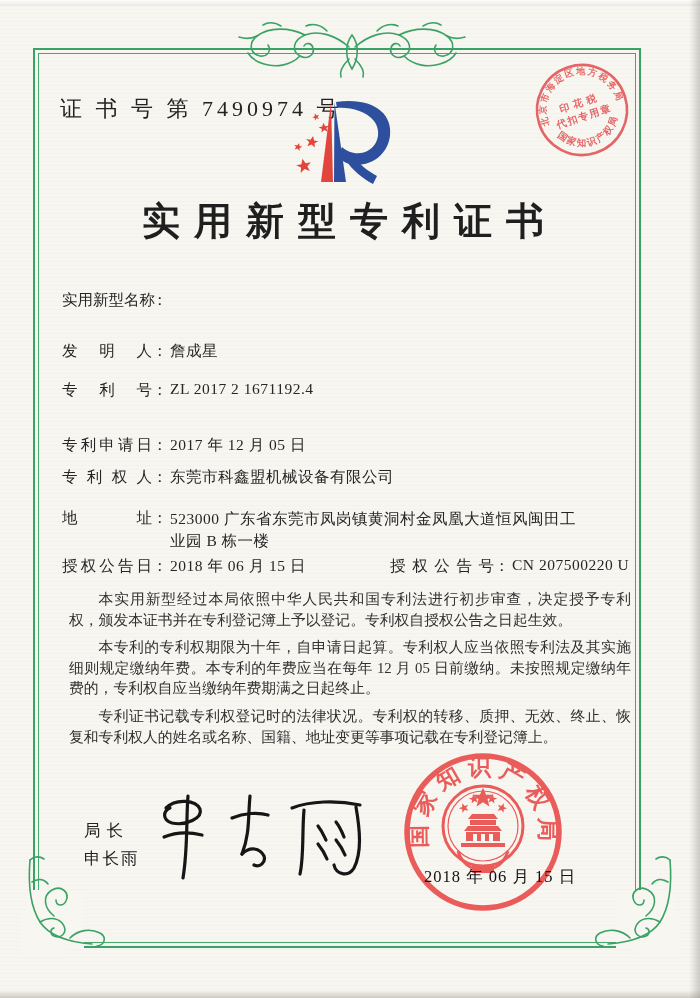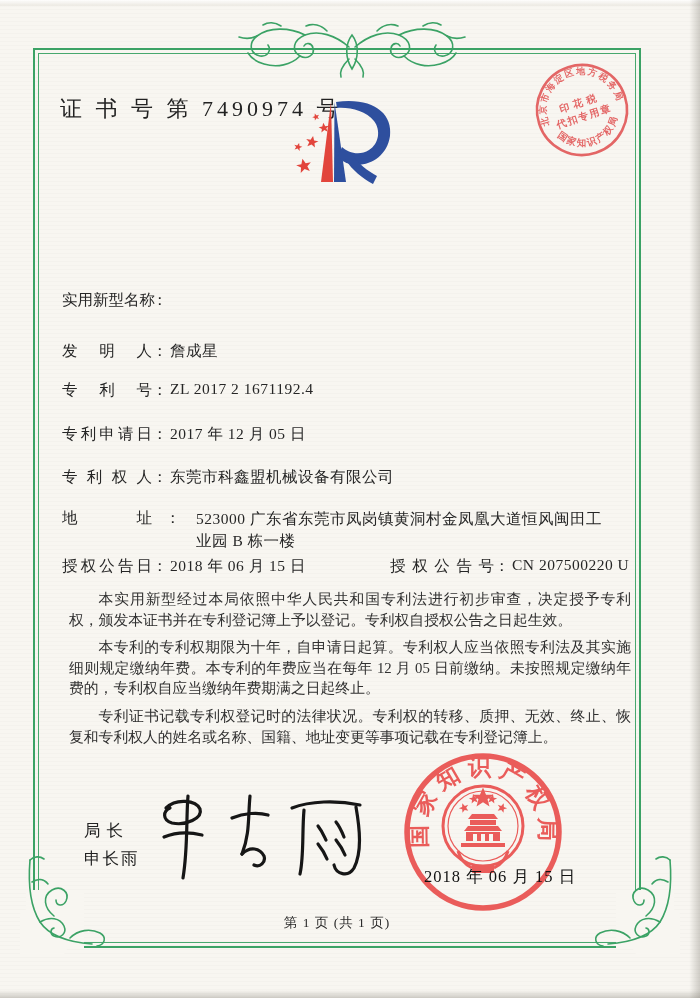--- a/index.html
+++ b/index.html
@@ -36,22 +36,22 @@
   .logo{position:absolute;left:288px;top:96px;}
 
   .doc-title{position:absolute;left:0;top:196px;width:700px;text-align:center;
     font-size:38px;font-weight:bold;letter-spacing:14px;color:#1f1f1f;}
 
   .fields{position:absolute;left:62px;top:0;width:578px;font-size:15.5px;color:#262626;}
   .frow{position:absolute;display:flex;align-items:flex-start;}
   .flabel{display:inline-block;width:90px;text-align:justify;text-align-last:justify;white-space:nowrap;}
   .fcolon{display:inline-block;width:14px;}
   .fvalue{margin-left:4px;letter-spacing:0.5px;}
-  .r0{top:290px;} .r1{top:341px;} .r2{top:380px;} .r3{top:424px;} .r4{top:467px;}
-  .r5{top:508px;gap:13px;} .r5 .fvalue{width:420px;line-height:22px;}
+  .r0{top:290px;} .r1{top:341px;} .r2{top:380px;} .r3{top:435px;} .r4{top:467px;}
+  .r5{top:508px;} .r5 .fvalue{width:420px;line-height:22px;}
   .r6{top:556px;} .r7{top:556px;left:328px;}
   .r7 .flabel{width:104px;}
 
   .paras{position:absolute;left:62px;top:582px;width:576px;font-size:14.8px;
     line-height:20.6px;text-align:justify;color:#303030;}
   .paras p{margin:7px;text-indent:2em;}
 
   .officer-title{position:absolute;left:84px;top:820px;font-size:16.5px;letter-spacing:6px;color:#222;}
   .officer-name{position:absolute;left:84px;top:848px;font-size:16.5px;letter-spacing:2px;color:#222;}
   .signature{position:absolute;left:150px;top:782px;}
@@ -150,20 +150,21 @@
 
     <g fill="#e2453c">
       <use href="#star5" transform="translate(16,70) scale(0.75) rotate(-12)"></use>
       <use href="#star5" transform="translate(24,46) scale(0.62) rotate(10)"></use>
       <use href="#star5" transform="translate(36,32) scale(0.52) rotate(-8)"></use>
       <use href="#star5" transform="translate(10,51) scale(0.42) rotate(15)"></use>
       <use href="#star5" transform="translate(28,21) scale(0.36) rotate(-20)"></use>
     </g>
   </svg>
 
+  <div class="doc-title">实用新型专利证书</div>
 
   <div class="fields">
     <div class="frow r0">
       <span class="flabel">实用新型名称</span>
         <span class="fcolon">：</span>
     </div>
     <div class="frow r1">
       <span class="flabel">发明人</span>
         <span class="fcolon">：</span>
       <span class="fvalue">詹成星</span>
@@ -252,18 +253,17 @@
       <rect x="113" y="117" width="4" height="7" fill="#f8f6f1"></rect>
       <rect x="121" y="117" width="4" height="7" fill="#f8f6f1"></rect>
       <rect x="93" y="126" width="44" height="4"></rect>
       <rect x="104" y="148" width="22" height="8" rx="1"></rect>
       <path d="M104,151 C96,147 92,141 90,134" fill="none" stroke="#e9504e" stroke-width="3"></path>
       <path d="M126,151 C134,147 138,141 140,134" fill="none" stroke="#e9504e" stroke-width="3"></path>
     </g>
   </svg>
   <div class="seal-date">2018 年 06 月 15 日</div>
 
-  <div class="footer">第 1 页 (共 1 页)</div>
 
   <div class="edge-top"></div>
   <div class="edge-right"></div>
   <div class="edge-bottom"></div>
 </div>
 
 </body></html>

